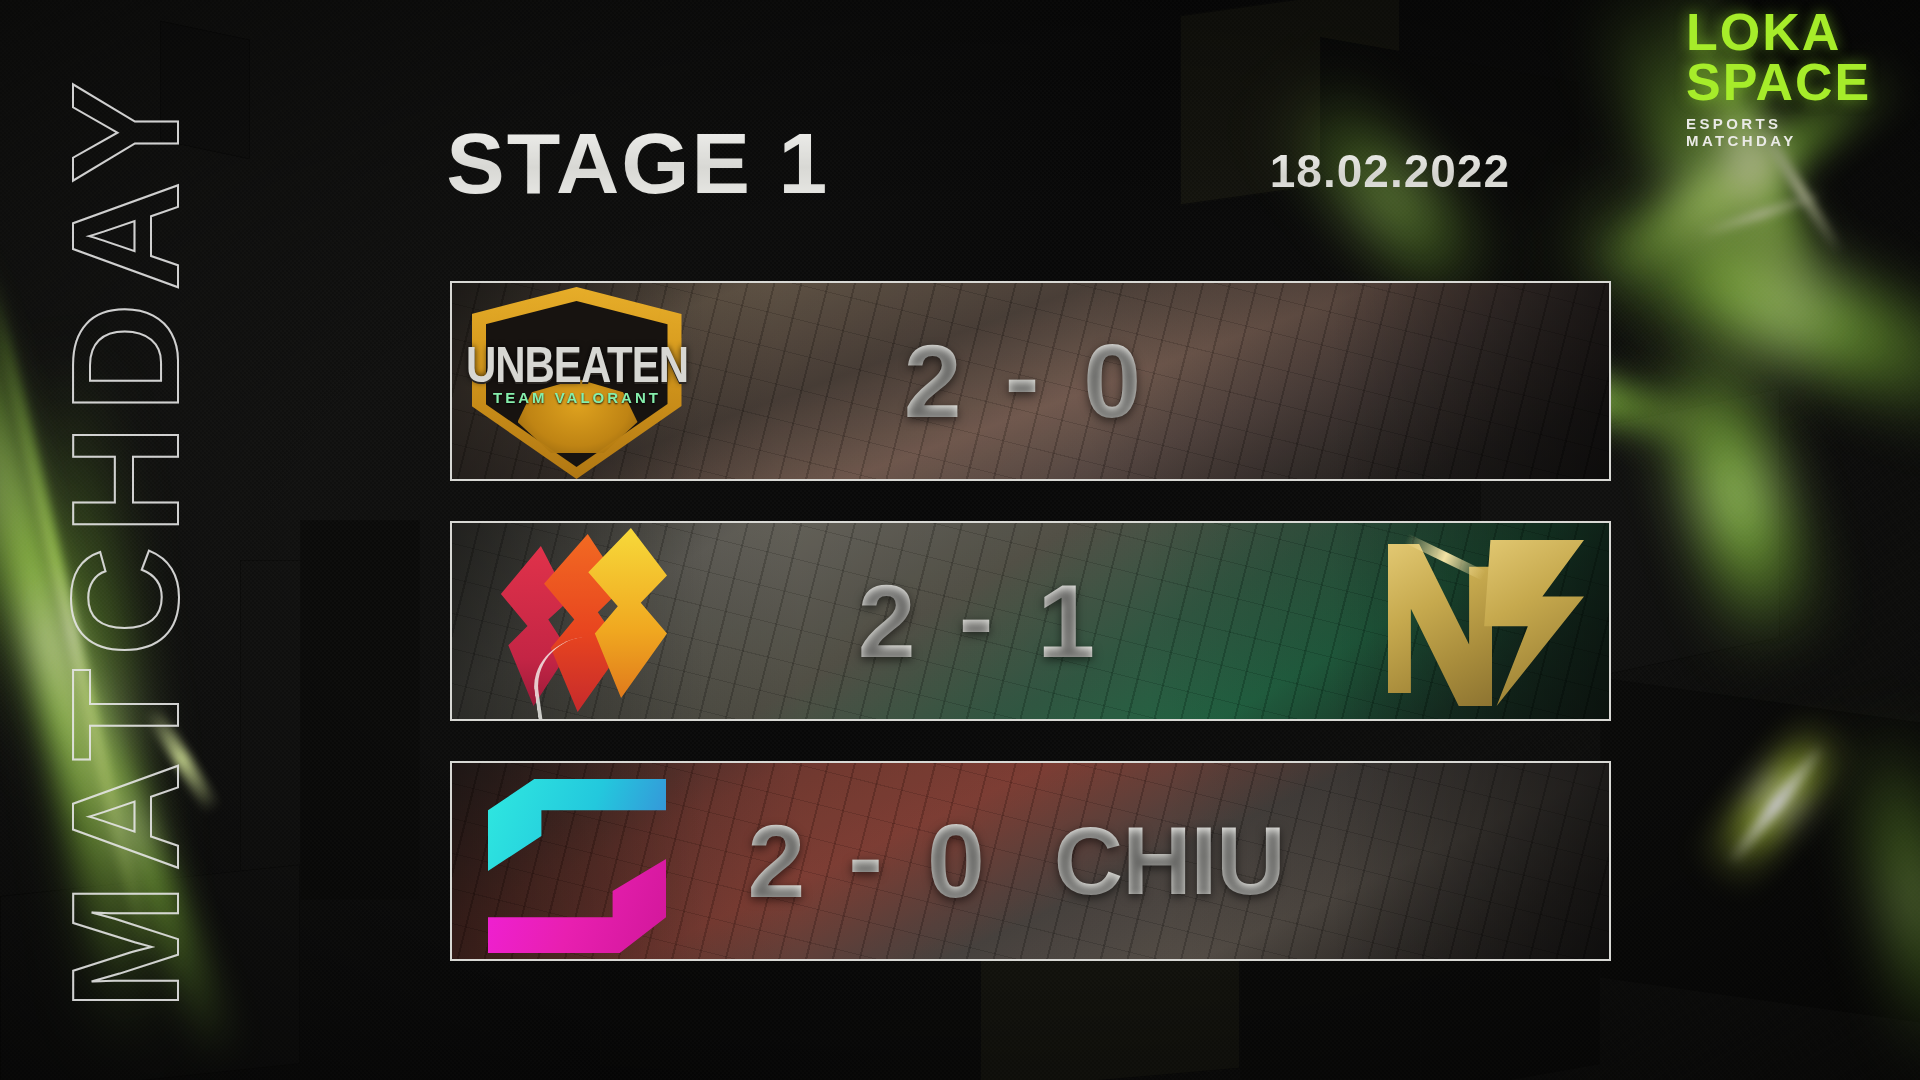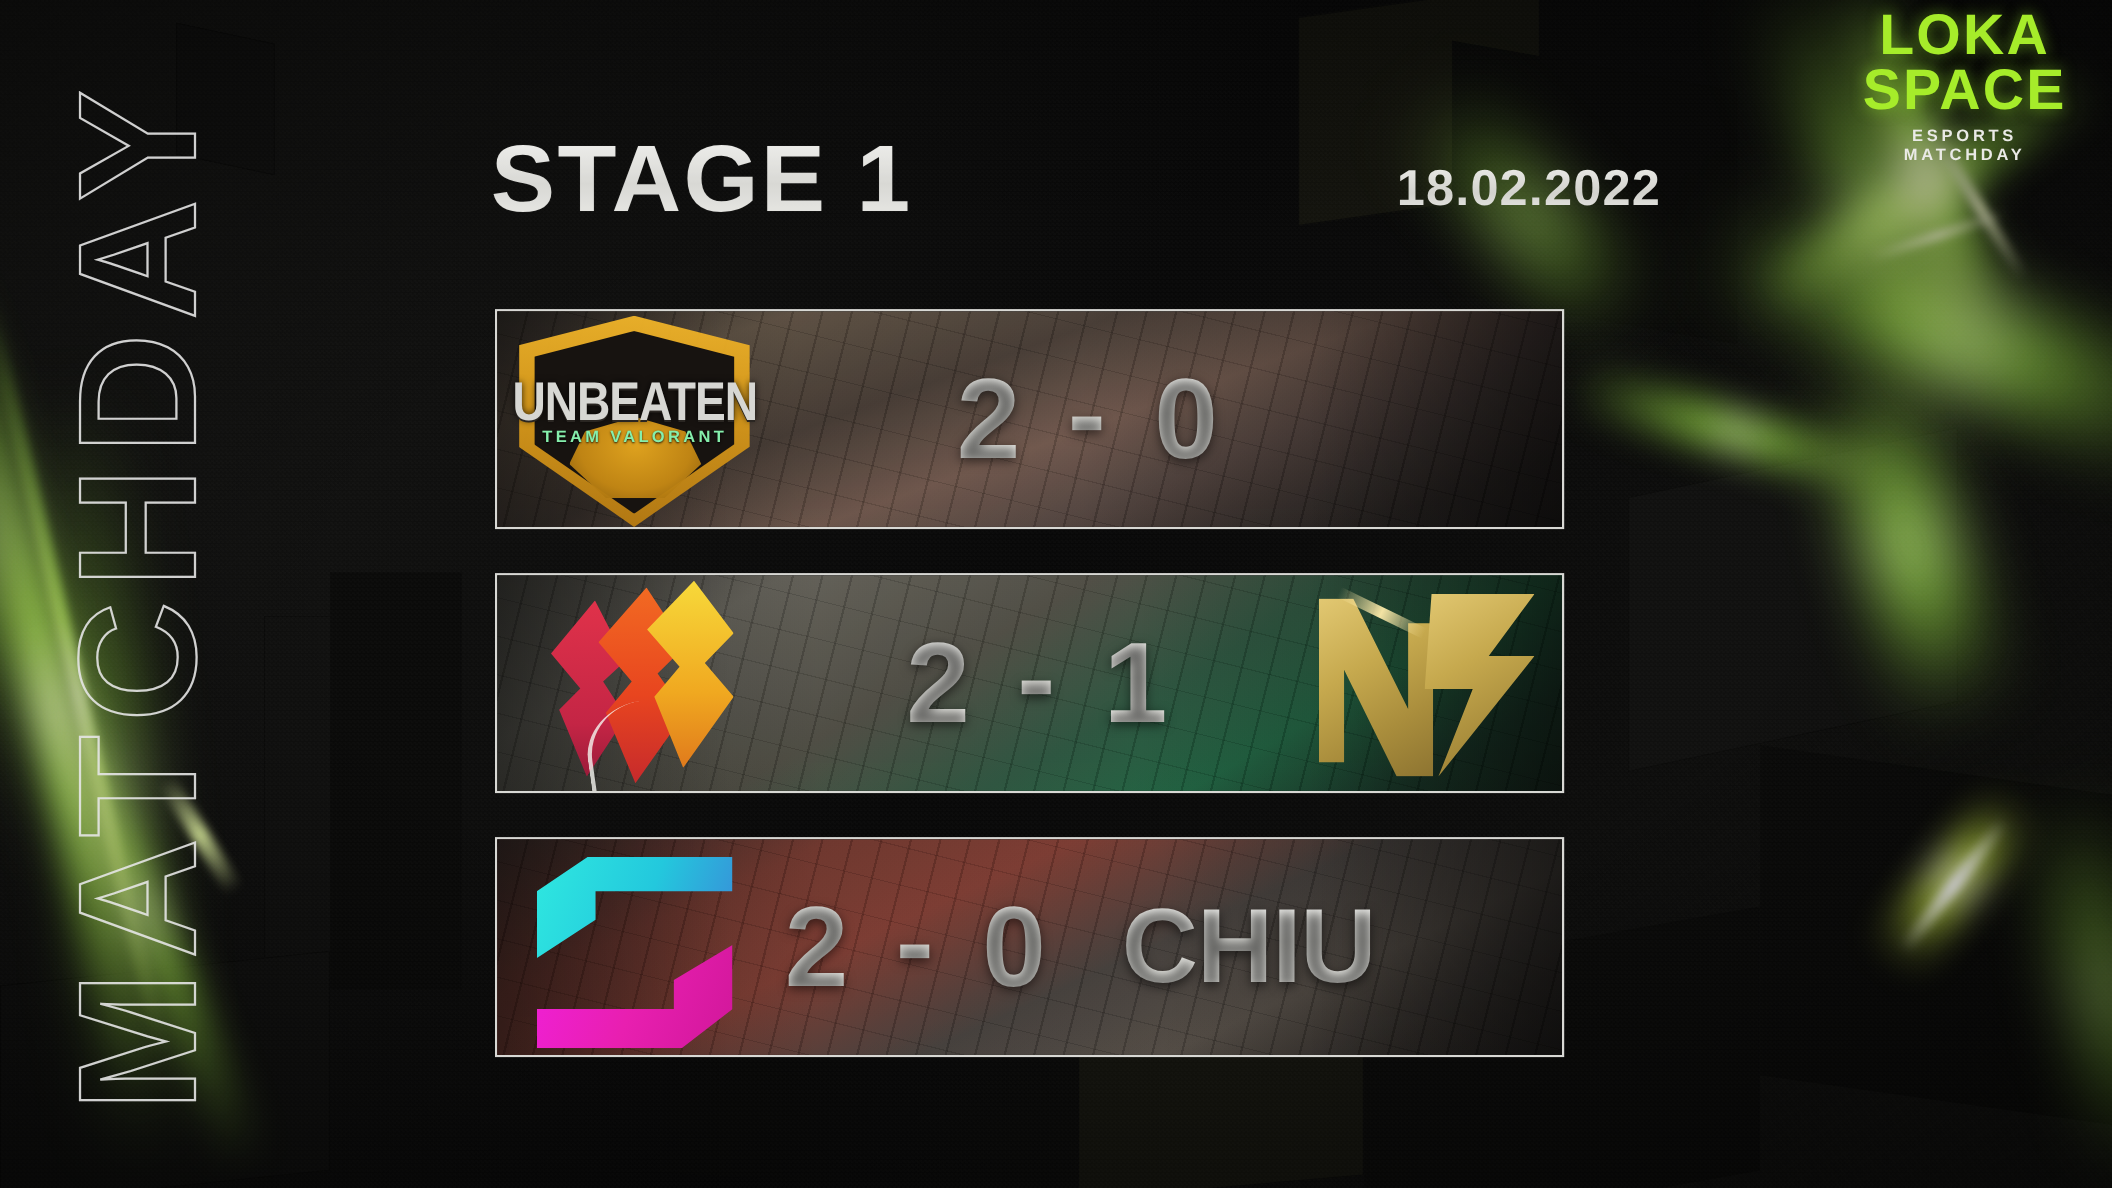--- a/index.html
+++ b/index.html
@@ -99,24 +99,24 @@
   }
 
   
   #matches {
     position:absolute; left:450px; top:281px; width:1060px;
     display:flex; flex-direction:column; gap:40px;
     z-index:7;
   }
   .match-row {
     position:relative;
-    height:200px; width:972px;
+    height:200px; width:1161px;
     border:2px solid #d8d8d4;
     overflow:hidden;
-    display:flex; align-items:center;padding-left:24px;
+    display:flex; align-items:center;
   }
   .row-bg { position:absolute; inset:0; }
   .row-bg-a {
     background:
       linear-gradient(90deg, rgba(20,18,16,.55) 0%, rgba(0,0,0,.15) 28%, rgba(0,0,0,.1) 55%, rgba(12,10,10,.6) 100%),
       linear-gradient(160deg,#3a332c 0%, #6a5a4a 18%, #4c4038 38%, #7a5f52 55%, #5b4a44 68%, #2a2522 88%, #1b1917 100%);
   }
   .row-bg-b {
     background:
       linear-gradient(90deg, rgba(14,16,14,.5) 0%, rgba(0,0,0,.12) 30%, rgba(0,0,0,.1) 60%, rgba(10,14,10,.5) 100%),
@@ -249,21 +249,21 @@
   .opp-name {
     font-size:96px; letter-spacing:-1px; margin-left:26px;
   }
   .row-1 .score-inner { transform:translateX(40px); }
   .row-2 .score-inner { transform:translateX(-6px); }
   .row-3 .score-inner { transform:translateX(34px); }
 
   
   #loka {
     position:absolute; right:34px; top:8px; width:200px;
-    z-index:9; text-align:center;
+    z-index:9; 
   }
   #loka .lk-line {
     font-family:"Liberation Sans Narrow","Liberation Sans",sans-serif;
     font-weight:700; letter-spacing:2px;
     color:#a6ec2a;
     text-shadow:0 0 14px rgba(150,230,40,.55);
     line-height:.96;
   }
   #loka-1 { font-size:52px; }
   #loka-2 { font-size:52px; }

